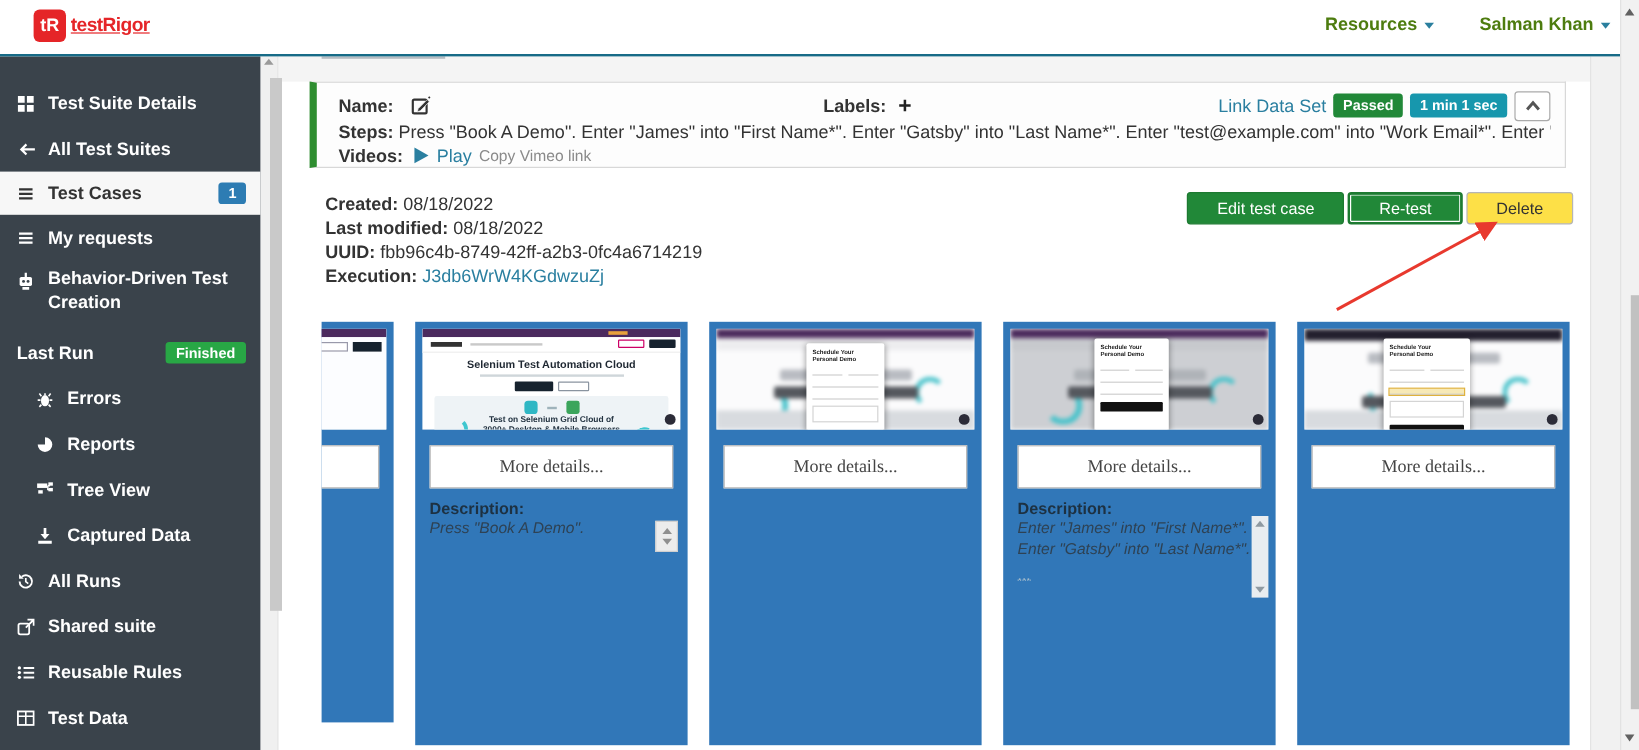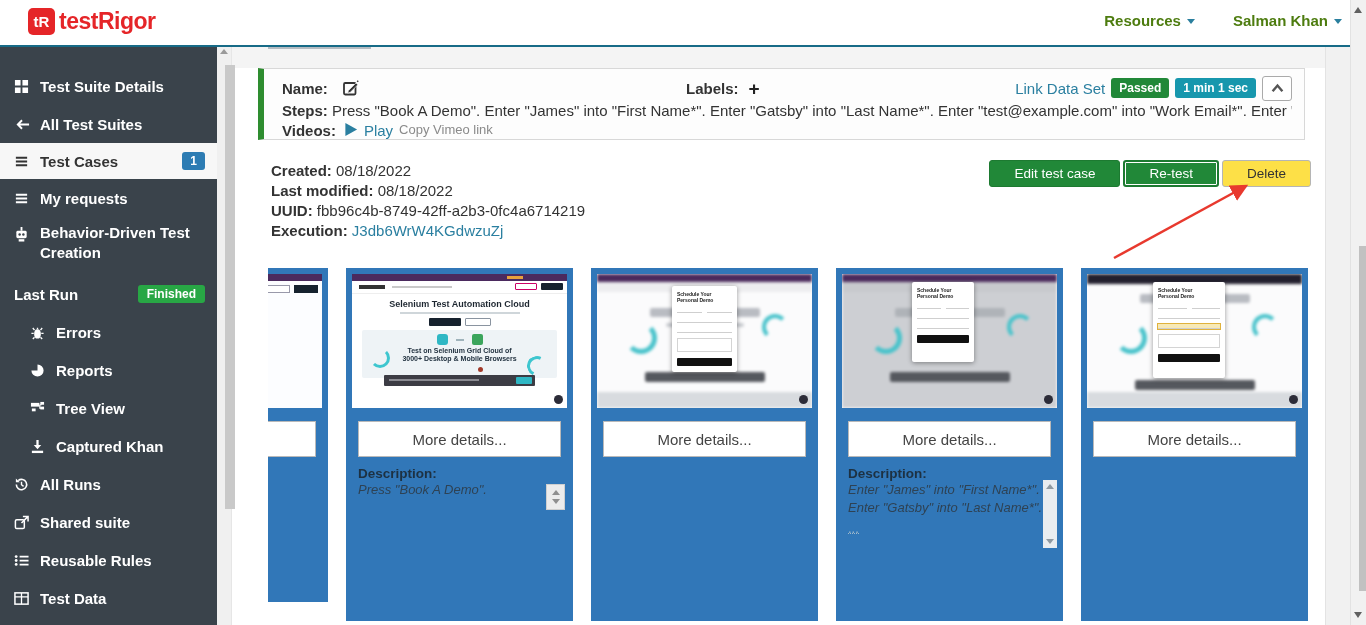--- a/index.html
+++ b/index.html
@@ -3,21 +3,21 @@
 <meta charset="utf-8">
 <style>
   html,body{margin:0;padding:0;}
   body{width:1366px;height:625px;overflow:hidden;font-family:"Liberation Sans",sans-serif;background:#fff;position:relative;}
   #app{position:absolute;inset:0;}
 
   
   #header{position:absolute;left:0;top:0;width:1366px;height:45px;background:#fff;border-bottom:2px solid #176b87;z-index:30;}
   .logo{position:absolute;left:28px;top:8px;display:flex;align-items:center;gap:4px;}
   .logo-badge{width:27px;height:27px;background:#e52528;color:#fff;border-radius:5px;font-weight:bold;font-size:15px;display:flex;align-items:center;justify-content:center;}
-  .logo-text{color:#e52528;font-size:23px;font-weight:800;letter-spacing:-.5px;}
+  .logo-text{color:#e52528;font-size:16px;font-weight:800;letter-spacing:-.5px;text-decoration:underline;}
   .header-right{position:absolute;right:24px;top:12px;display:flex;gap:38px;}
   .hdr-link{color:#4d7c0f;font-size:15px;font-weight:700;display:flex;align-items:center;gap:6px;cursor:pointer;}
   .caret{width:0;height:0;border-left:4px solid transparent;border-right:4px solid transparent;border-top:5px solid #2a7f9e;margin-top:2px;}
 
   
   #page-scrollbar{position:absolute;right:0;top:0;width:15px;height:625px;background:#f1f1f1;border-left:1px solid #e2e2e2;z-index:50;}
   #page-scrollbar .thumb{position:absolute;left:2px;width:11px;top:240px;height:345px;background:#c1c1c1;}
   .tri-up{position:absolute;left:3px;top:7px;width:0;height:0;border-left:4px solid transparent;border-right:4px solid transparent;border-bottom:6px solid #616161;}
   .tri-down{position:absolute;left:3px;bottom:7px;width:0;height:0;border-left:4px solid transparent;border-right:4px solid transparent;border-top:6px solid #616161;}
 
@@ -72,22 +72,22 @@
   .btn.green{background:#218838;color:#fff;border:1px solid #1d7a31;}
   .btn.retest{background:#218838;color:#fff;border:2px solid #1d7a31;box-shadow:inset 0 0 0 1px #fff;}
   .btn.plain{background:#fde047;color:#333;border:1px solid #b5b5b5;}
 
   #red-arrow{position:absolute;left:874px;top:133px;width:150px;height:88px;overflow:visible;z-index:6;pointer-events:none;}
 
   
   .cards-row{position:absolute;left:36px;top:223px;width:1041px;height:355px;display:flex;gap:18px;overflow:hidden;align-items:flex-start;}
   .card{width:227px;flex:0 0 227px;background:#3177b8;height:353px;position:relative;box-sizing:border-box;}
   .card.partial{margin-left:-167px;height:334px;}
-  .thumb{margin:6px 6px 0 6px;height:134px;background:#fff;position:relative;overflow:hidden;cursor:pointer;}
-  .more-details{display:block;margin:13px 12px 0 12px;width:203px;height:36px;background:#fff;border:1px solid #b9b9b9;font-family:Liberation Sans, sans-serif;font-size:15px;color:#444;cursor:pointer;}
+  .thumb{margin:6px 6px 0 6px;height:84px;background:#fff;position:relative;overflow:hidden;cursor:pointer;}
+  .more-details{display:block;margin:13px 12px 0 12px;width:203px;height:36px;background:#fff;border:1px solid #b9b9b9;font-family:Liberation Serif, serif;font-size:15px;color:#444;cursor:pointer;}
   .desc{margin:9px 12px 0 12px;position:relative;}
   .desc-label{font-size:13.5px;font-weight:700;color:#1d3142;}
   .desc-line{font-size:13px;font-style:italic;color:#2e4254;line-height:18px;}
   .desc-ellipsis{font-size:13px;color:#9fb9cb;border-bottom:1px dotted #9fb9cb;display:inline-block;margin-top:8px;line-height:8px;cursor:pointer;}
   .spinner{position:absolute;right:-4px;top:18px;width:17px;height:24px;background:#ececec;border:1px solid #cfcfcf;display:flex;flex-direction:column;align-items:center;justify-content:space-evenly;cursor:pointer;}
   .spinner .u{width:0;height:0;border-left:4px solid transparent;border-right:4px solid transparent;border-bottom:5px solid #8f8f8f;}
   .spinner .d{width:0;height:0;border-left:4px solid transparent;border-right:4px solid transparent;border-top:5px solid #8f8f8f;}
   .mini-scroll{position:absolute;right:-6px;top:14px;width:14px;height:68px;background:#e9edf0;cursor:pointer;}
   .mini-scroll .u{position:absolute;left:3px;top:4px;width:0;height:0;border-left:4px solid transparent;border-right:4px solid transparent;border-bottom:5px solid #8f9aa2;}
   .mini-scroll .d{position:absolute;left:3px;bottom:4px;width:0;height:0;border-left:4px solid transparent;border-right:4px solid transparent;border-top:5px solid #8f9aa2;}
@@ -250,21 +250,21 @@
         </span>
       <span>Tree View</span>
     </div>
     <div class="sb-item indent">
       <span class="ic">
           <svg width="15" height="15" viewBox="0 0 16 16" fill="#fff">
             <path d="M6.8 1h2.4v5.5H12L8 11 4 6.5h2.8z"></path>
             <path d="M2 12.5h12V15H2z"></path>
           </svg>
         </span>
-      <span>Captured Khan</span>
+      <span>Captured Data</span>
     </div>
     <div class="sb-item">
       <span class="ic">
           <svg width="15" height="15" viewBox="0 0 16 16">
             <path d="M2.5 8a5.5 5.5 0 1 0 2-4.2" fill="none" stroke="#fff" stroke-width="1.7"></path>
             <path d="M2 1.5v4.2h4.2z" fill="#fff"></path>
             <path d="M8 5v3.2l2.2 1.8" fill="none" stroke="#fff" stroke-width="1.5"></path>
           </svg>
         </span>
       <span>All Runs</span>

